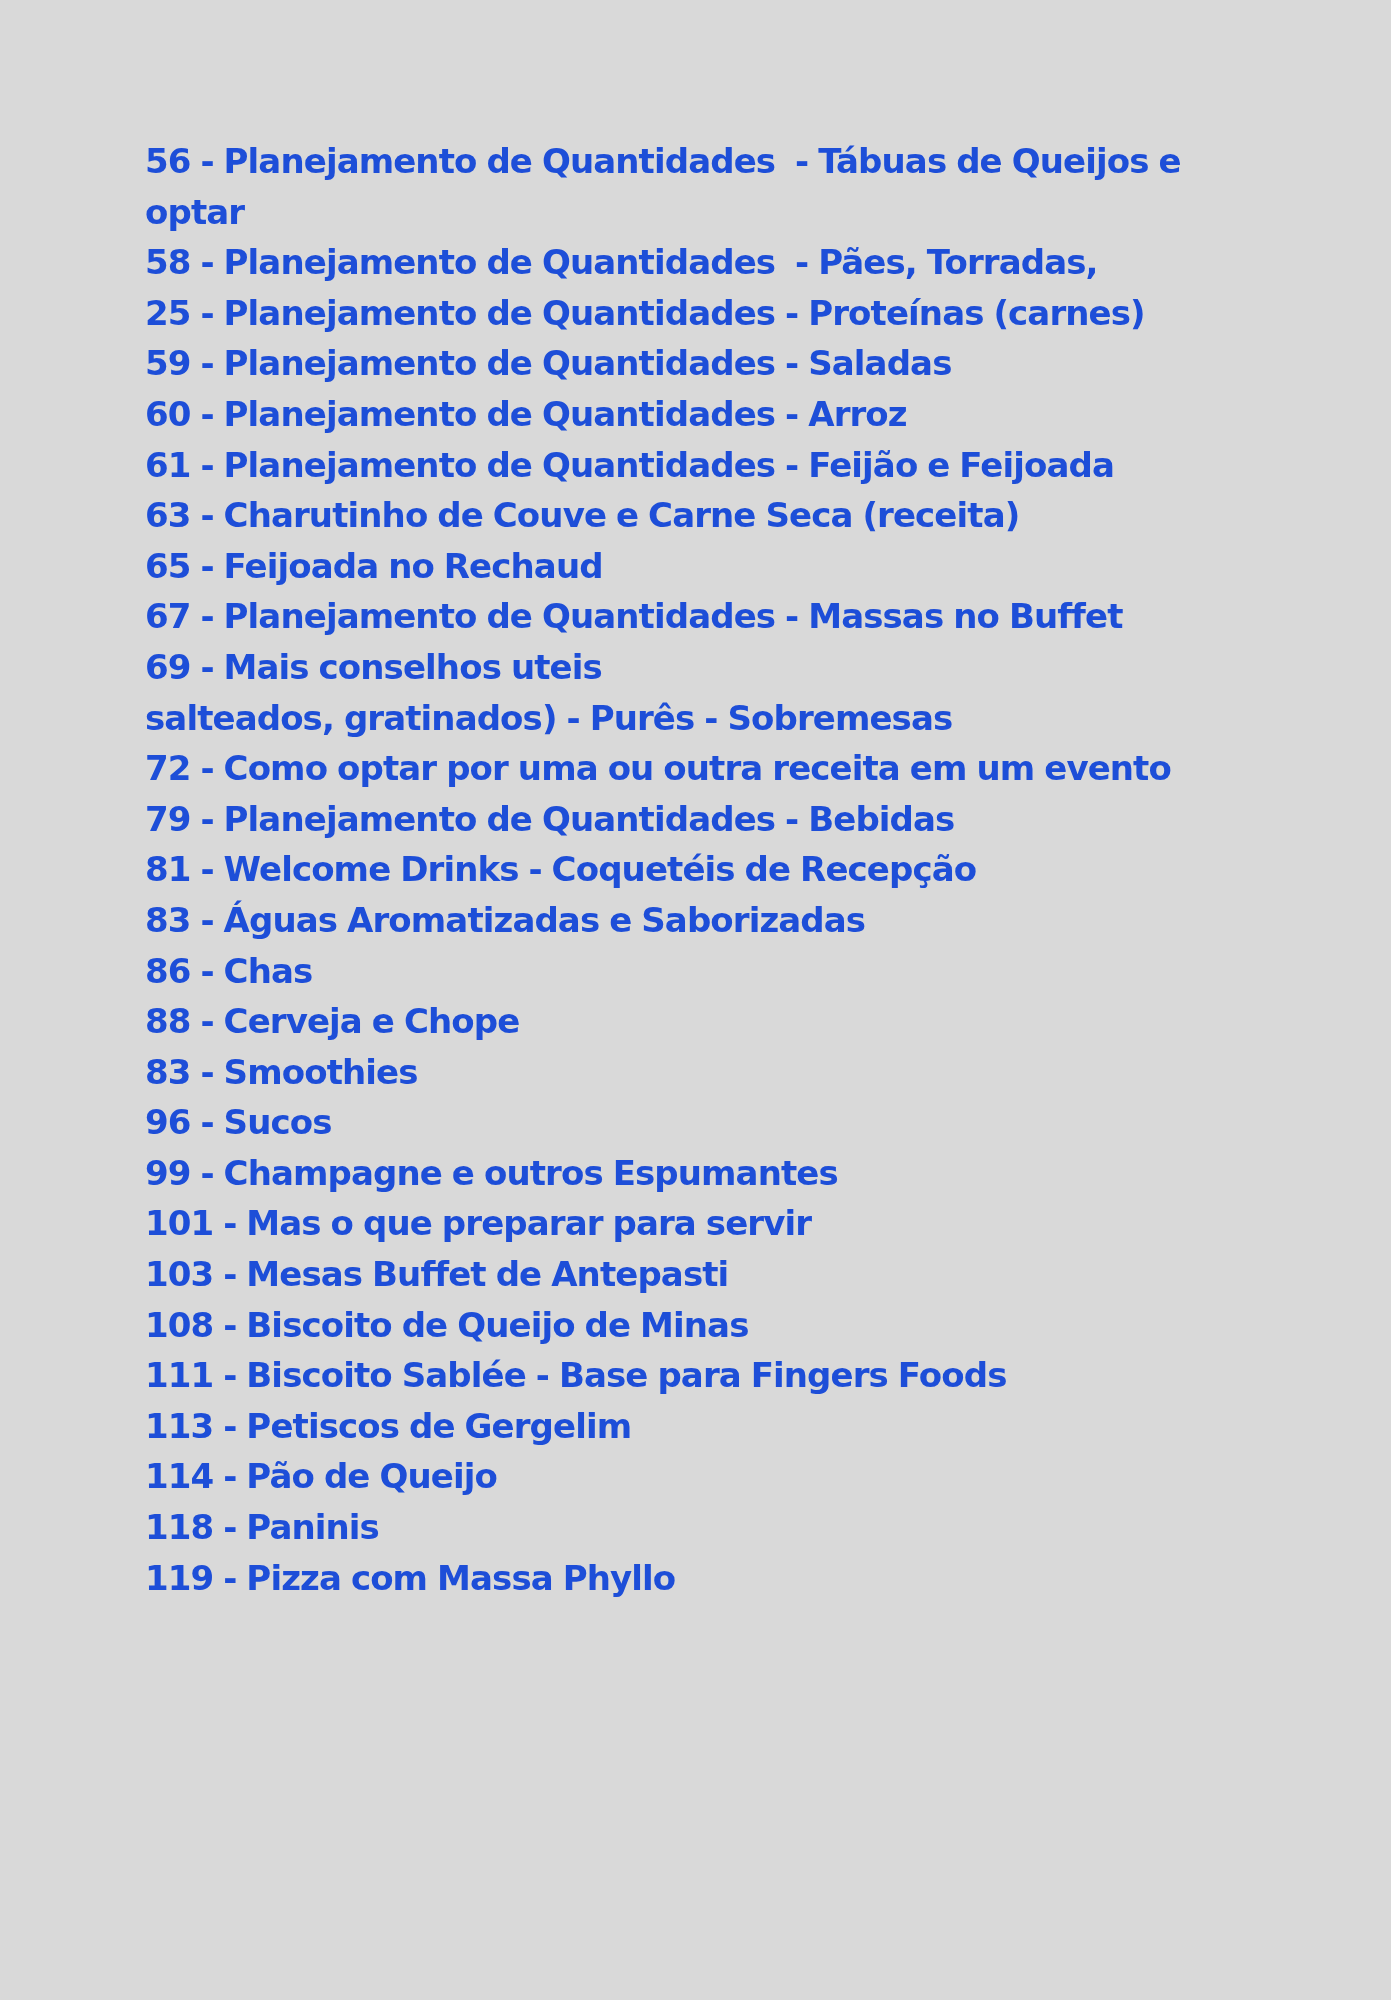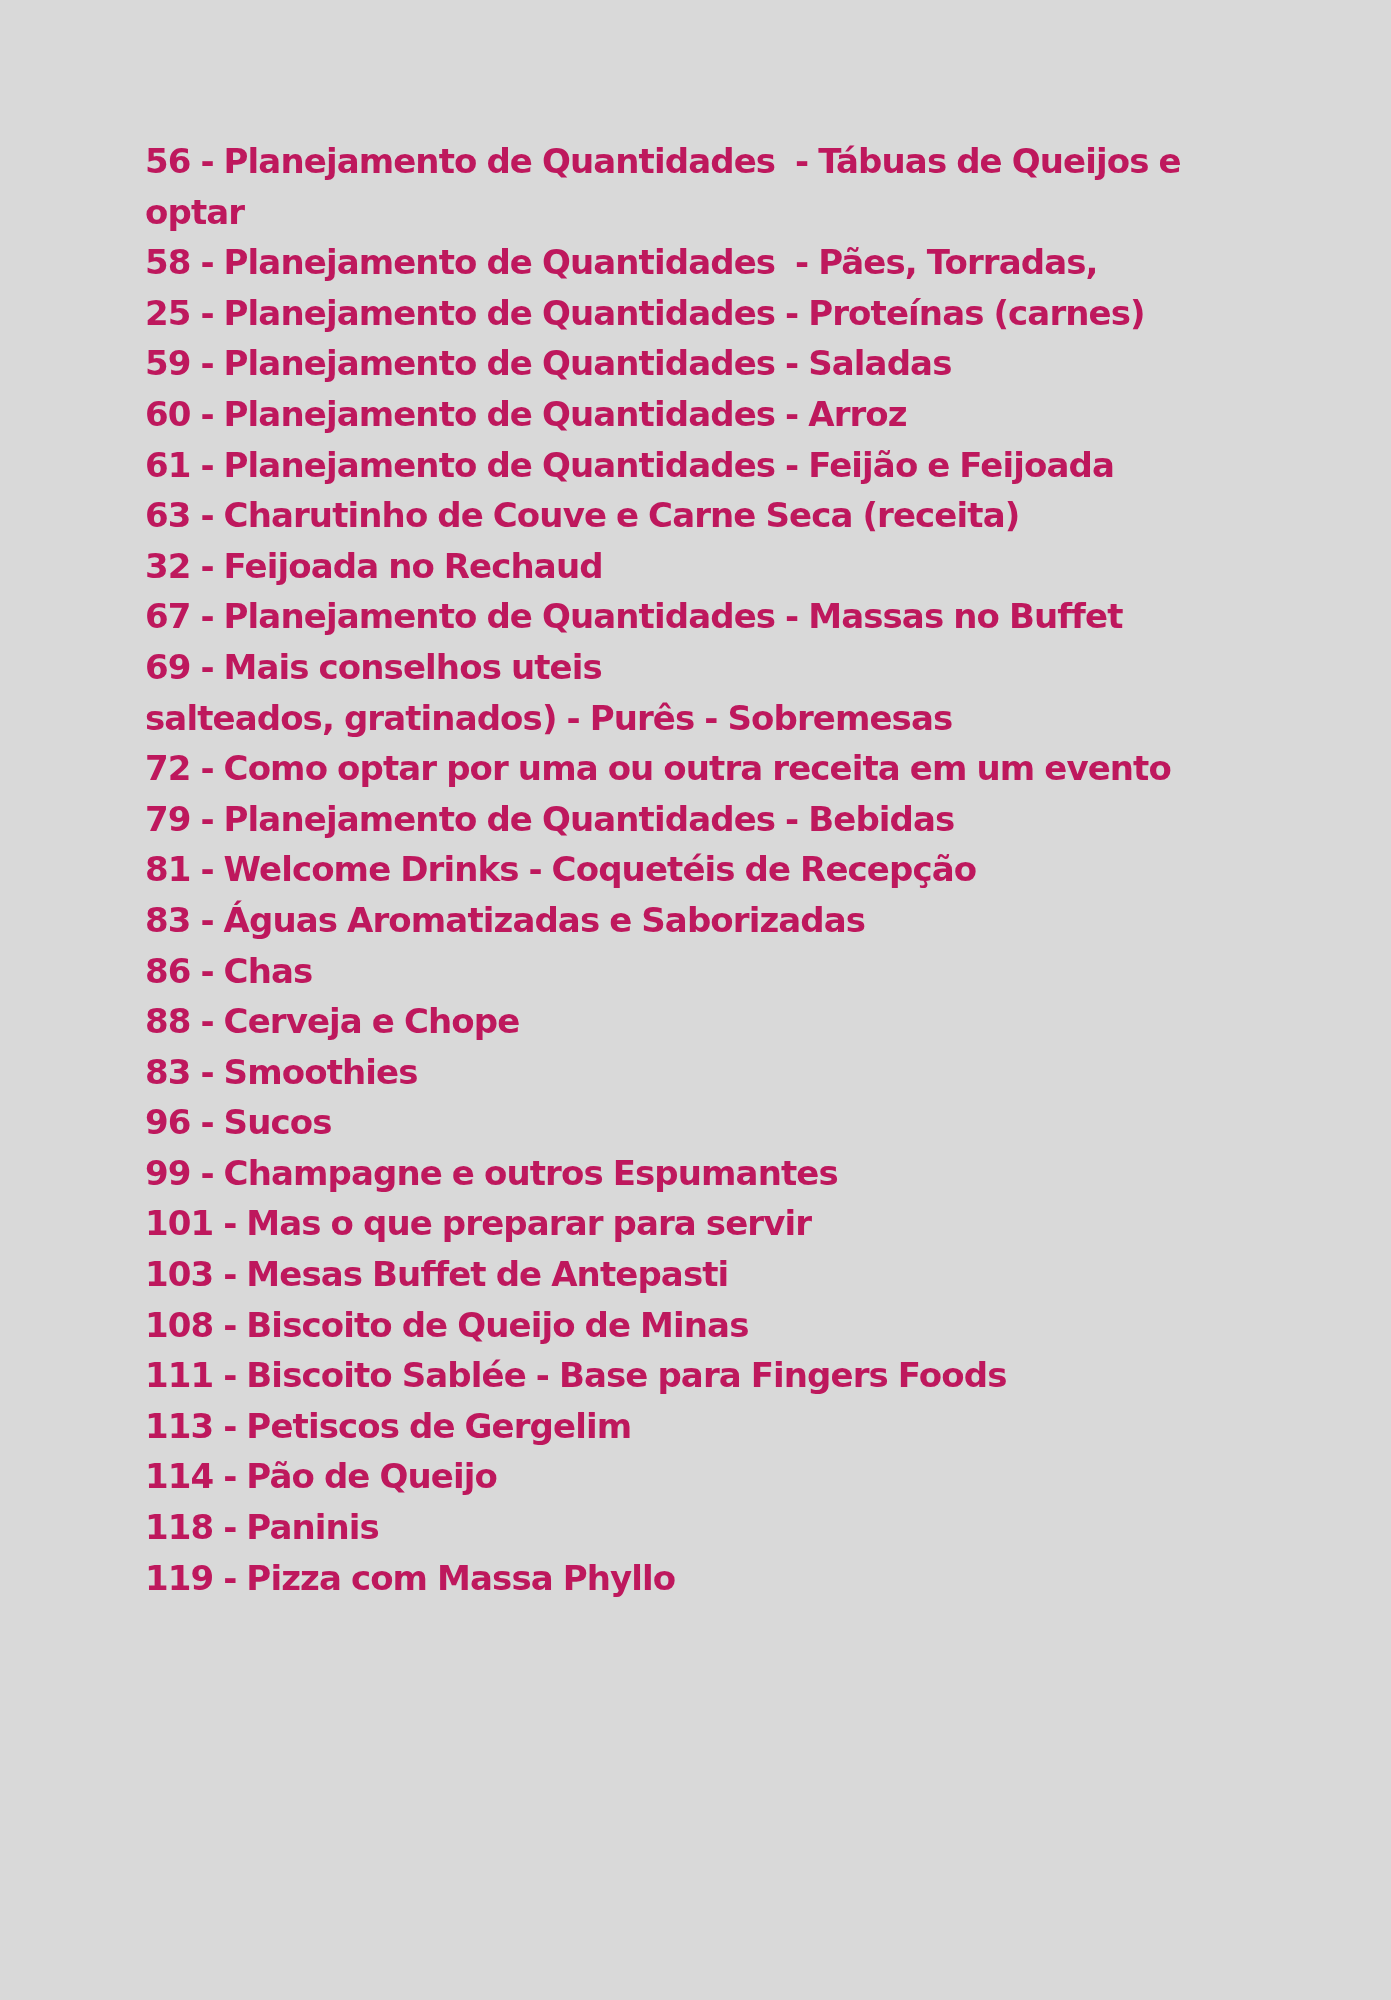--- a/index.html
+++ b/index.html
@@ -15,21 +15,21 @@
     }
     .toc {
       position: absolute;
       left: 145px;
       top: 136px;
       width: 1110px;
       font-family: "DejaVu Sans", "Liberation Sans", sans-serif;
       font-weight: bold;
       font-size: 34px;
       line-height: 50.6px;
-      color: #be185d;
+      color: #1d4ed8;
       letter-spacing: -0.9px;
       word-spacing: -1px;
     }
     .toc-entry {
       display: block;
       white-space: nowrap;
     }
     .toc-entry .line {
       display: block;
       white-space: pre;
@@ -55,21 +55,21 @@
   <div class="toc-entry">
     <span class="line">60 - Planejamento de Quantidades - Arroz</span>
   </div>
   <div class="toc-entry">
     <span class="line">61 - Planejamento de Quantidades - Feijão e Feijoada</span>
   </div>
   <div class="toc-entry">
     <span class="line">63 - Charutinho de Couve e Carne Seca (receita)</span>
   </div>
   <div class="toc-entry">
-    <span class="line">32 - Feijoada no Rechaud</span>
+    <span class="line">65 - Feijoada no Rechaud</span>
   </div>
   <div class="toc-entry">
     <span class="line">67 - Planejamento de Quantidades - Massas no Buffet</span>
   </div>
   <div class="toc-entry">
     <span class="line">69 - Mais conselhos uteis</span>
   </div>
   <div class="toc-entry">
     <span class="line">salteados, gratinados) - Purês - Sobremesas</span>
   </div>

